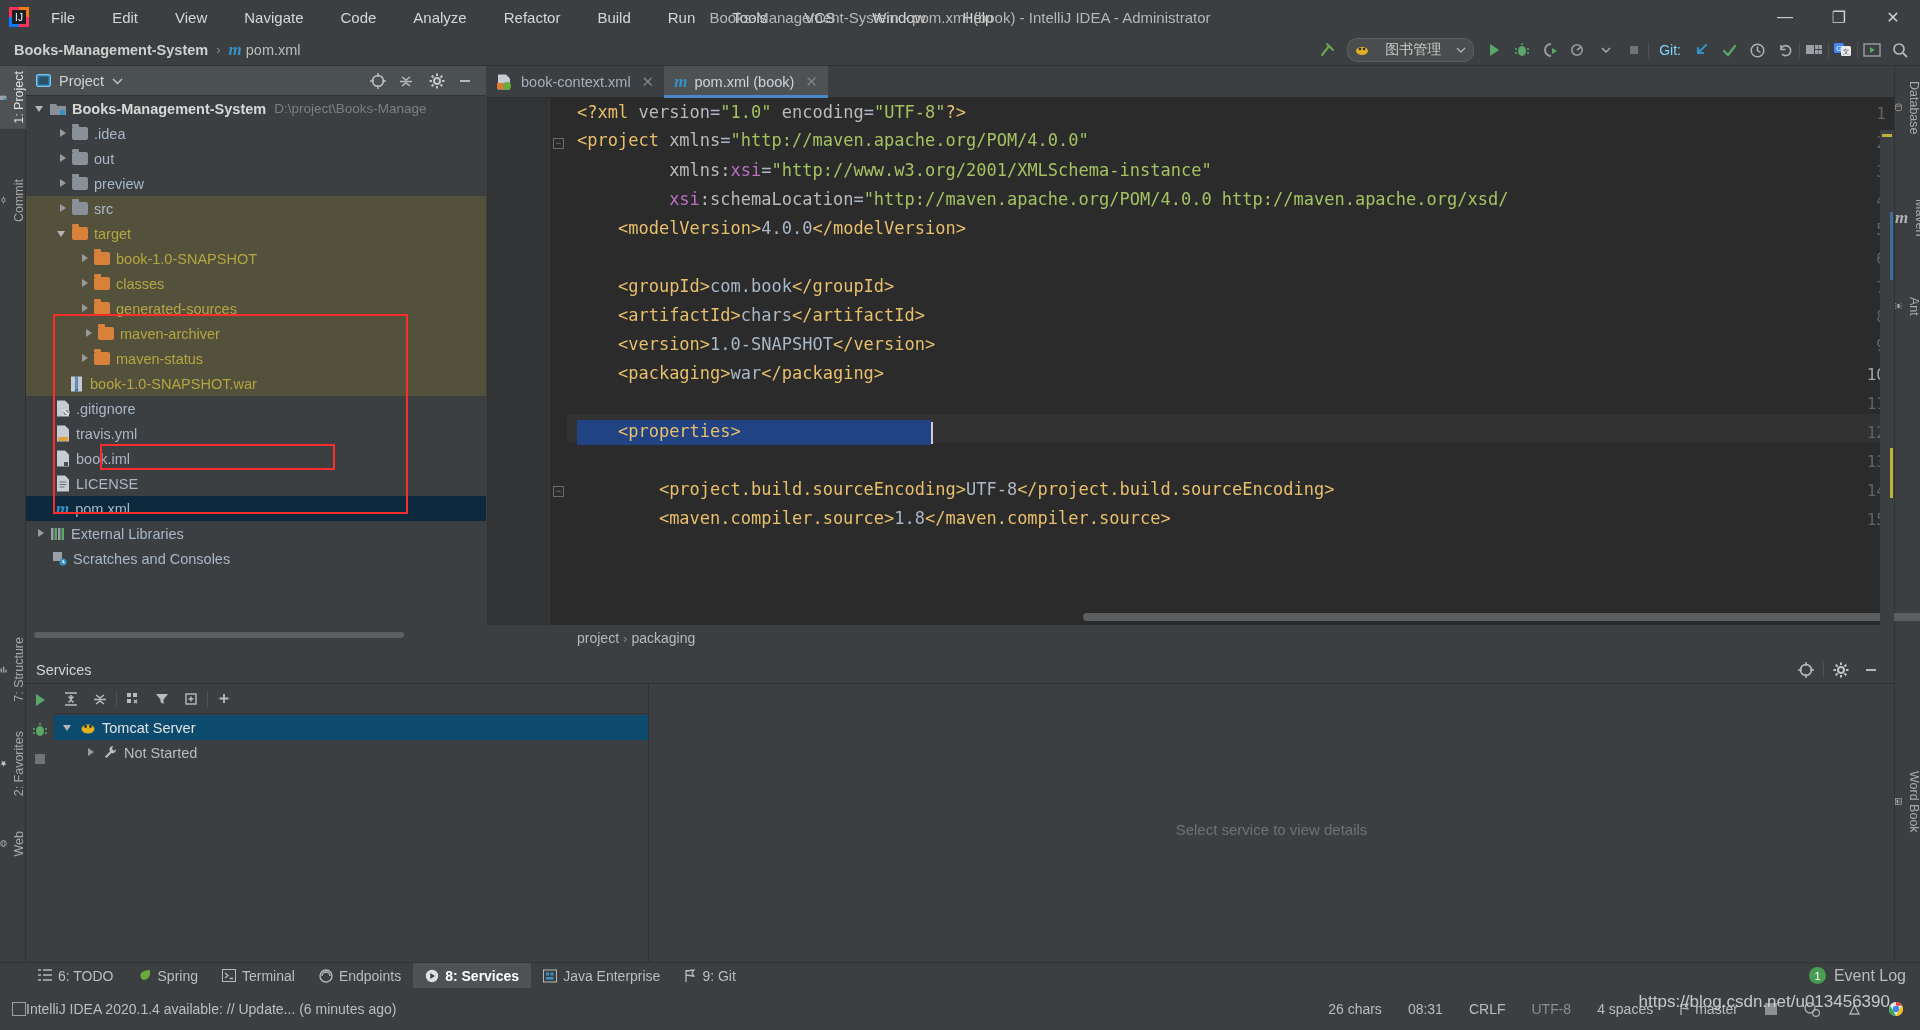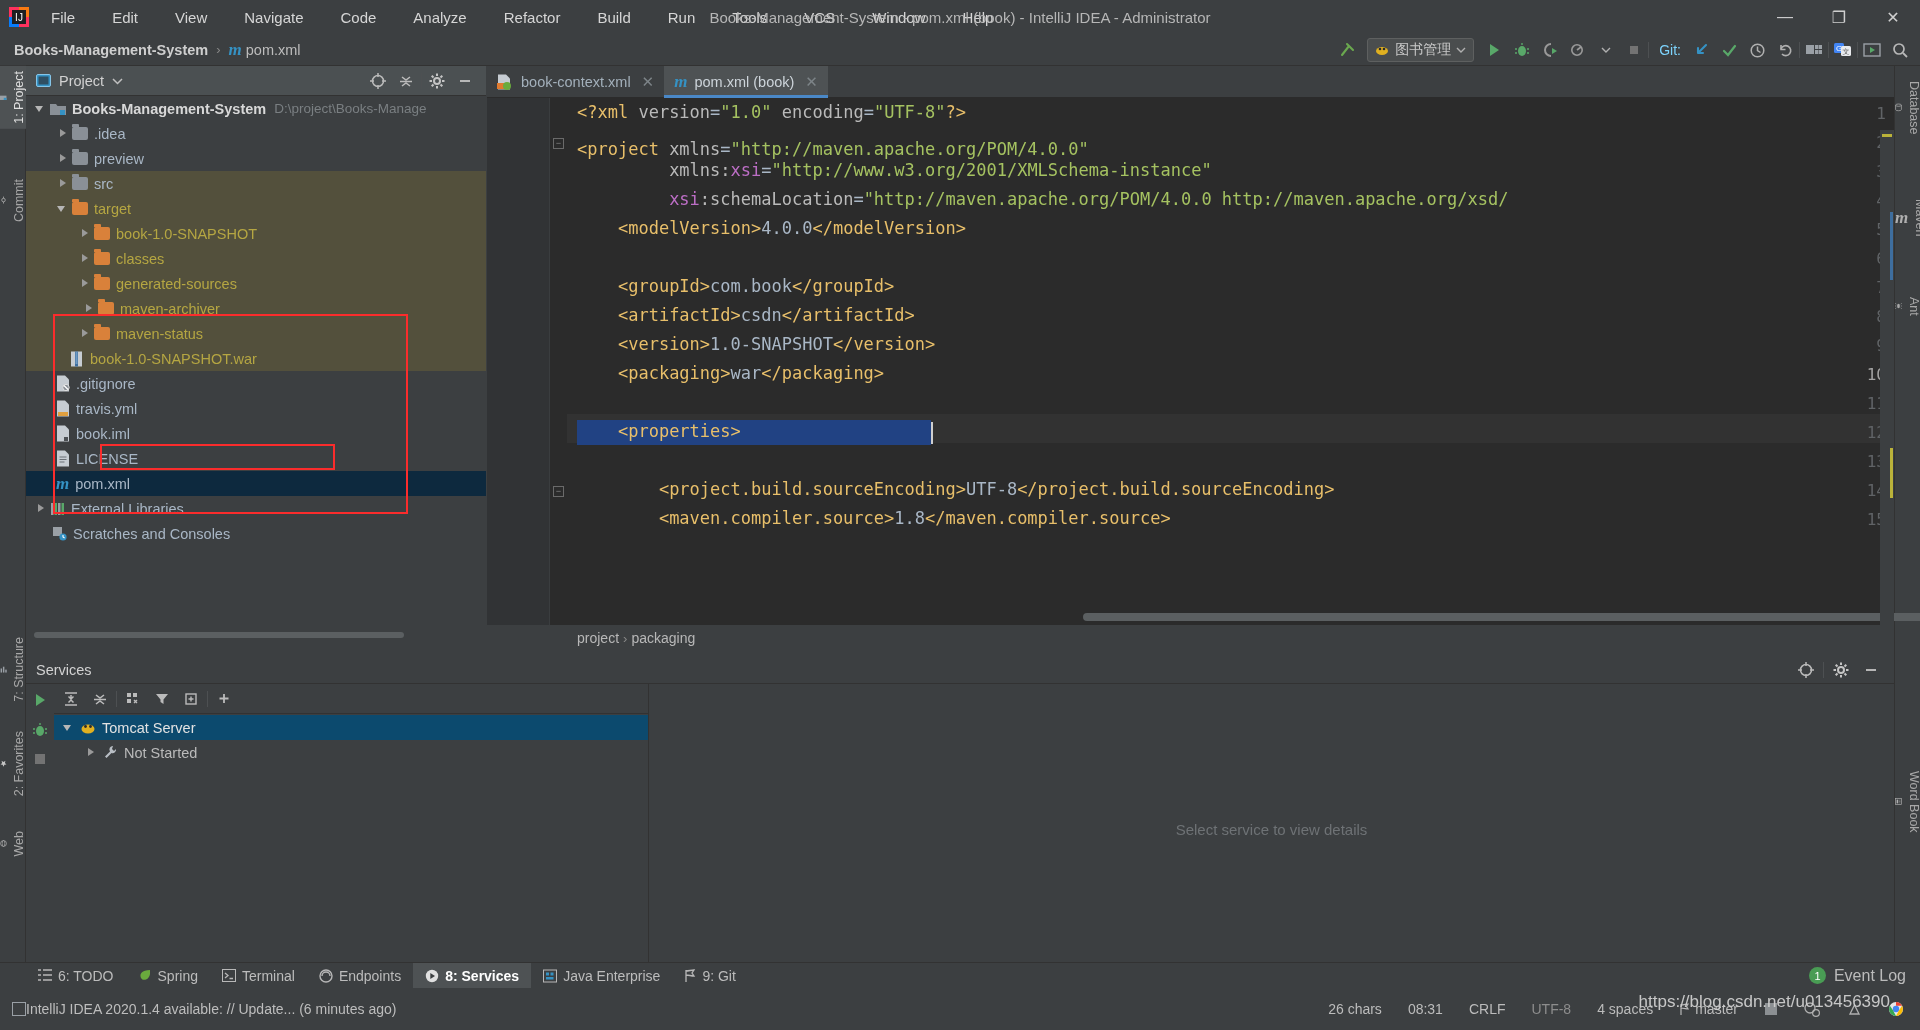--- a/index.html
+++ b/index.html
@@ -27,22 +27,22 @@
   
   .navbar { position:absolute; left:0; top:34px; width:1920px; height:32px; background:#3c3f41;
             display:flex; align-items:center; border-bottom:1px solid #323232; }
   .crumbs { display:flex; align-items:center; margin-left:14px; font-size:14.5px; gap:4px; }
   .crumb-proj { color:#cfcfcf; font-weight:bold; }
   .crumb-sep { color:#888; margin:0 4px; font-size:13px;}
   .m-icon { color:#3592c4; font-weight:bold; font-style:italic; font-family:"Liberation Serif",serif; font-size:17px; }
   .crumb-file { color:#bcbcbc; }
   .toolbar-right { position:absolute; right:0; top:0; height:32px; display:flex; align-items:center; gap:0px; padding-right:6px;}
   .tb-btn { width:28px; height:26px; display:flex; align-items:center; justify-content:center; }
-  .runcfg { display:flex; align-items:center; gap:5px; height:24px; padding:0 7px;
-            border:1px solid #5e6060; border-radius:3px; background:#4a4d4e; margin:0 6px; }
+  .runcfg { display:flex; align-items:center; gap:15px; height:24px; padding:0 7px;
+            border:1px solid #5e6060; border-radius:10px; background:#4a4d4e; margin:0 6px; }
   .runcfg .lbl { font-size:14px; color:#c8c8c8; }
   .git-label { font-size:14px; color:#7dd3fc; margin:0 6px 0 10px; }
 
   
   .stripe-l { position:absolute; left:0; top:66px; width:26px; height:900px; background:#3c3f41;
               border-right:1px solid #323232; }
   .stripe-r { position:absolute; right:0; top:66px; width:26px; height:900px; background:#3c3f41;
               border-left:1px solid #323232; }
   .vtab { position:absolute; left:0; width:26px; display:flex; flex-direction:column-reverse;
           align-items:center; justify-content:flex-start; font-size:12.5px; color:#a8a8a8;
@@ -422,20 +422,25 @@
       </div>
 
       <div class="trow" style="padding-left:30px">
         <span class="arrow closed"></span>
         <span class="folder gray"></span>
         <span class="fl-node">.idea</span>
       </div>
       <div class="trow" style="padding-left:30px">
         <span class="arrow closed"></span>
         <span class="folder gray"></span>
+        <span class="fl-node">out</span>
+      </div>
+      <div class="trow" style="padding-left:30px">
+        <span class="arrow closed"></span>
+        <span class="folder gray"></span>
         <span class="fl-node">preview</span>
       </div>
       <div class="trow highlight-bg" style="padding-left:30px">
         <span class="arrow closed"></span>
         <span class="folder gray"></span>
         <span class="fl-node">src</span>
       </div>
       <div class="trow highlight-bg" style="padding-left:30px">
         <span class="arrow open"></span>
         <span class="folder orange"></span>
@@ -574,27 +579,27 @@
       <div class="lnum" style="top:383px">14</div>
       <div class="lnum" style="top:412px">15</div>
 
       <div class="fold" style="top:40px">−</div>
       <div class="fold" style="top:388px">−</div>
 
       <div class="sel-bg" style="left:90px; top:322px; width:354px;"></div>
 
       <div class="code">
 <div class="cl" style="top:0px"><span class="prolog">&lt;?xml </span><span class="attrname">version</span><span class="punc">=</span><span class="attrval">"1.0"</span><span class="punc"> </span><span class="attrname">encoding</span><span class="punc">=</span><span class="attrval">"UTF-8"</span><span class="prolog">?&gt;</span></div>
-<div class="cl" style="top:37px"><span class="tagname">&lt;project </span><span class="attrname">xmlns</span><span class="punc">=</span><span class="attrval">"http://maven.apache.org/POM/4.0.0"</span></div>
+<div class="cl" style="top:28px"><span class="tagname">&lt;project </span><span class="attrname">xmlns</span><span class="punc">=</span><span class="attrval">"http://maven.apache.org/POM/4.0.0"</span></div>
 <div class="cl" style="top:58px"><span class="punc">         </span><span class="attrname">xmlns:</span><span class="ns">xsi</span><span class="punc">=</span><span class="attrval">"http://www.w3.org/2001/XMLSchema-instance"</span></div>
 <div class="cl" style="top:87px"><span class="punc">         </span><span class="ns">xsi</span><span class="attrname">:schemaLocation</span><span class="punc">=</span><span class="attrval">"http://maven.apache.org/POM/4.0.0 http://maven.apache.org/xsd/</span></div>
 <div class="cl" style="top:116px"><span class="punc">    </span><span class="tagname">&lt;modelVersion&gt;</span><span class="txtval">4.0.0</span><span class="tagname">&lt;/modelVersion&gt;</span></div>
 <div class="cl" style="top:145px"></div>
 <div class="cl" style="top:174px"><span class="punc">    </span><span class="tagname">&lt;groupId&gt;</span><span class="txtval">com.book</span><span class="tagname">&lt;/groupId&gt;</span></div>
-<div class="cl" style="top:203px"><span class="punc">    </span><span class="tagname">&lt;artifactId&gt;</span><span class="txtval">csdn</span><span class="tagname">&lt;/artifactId&gt;</span></div>
+<div class="cl" style="top:203px"><span class="punc">    </span><span class="tagname">&lt;artifactId&gt;</span><span class="txtval">chars</span><span class="tagname">&lt;/artifactId&gt;</span></div>
 <div class="cl" style="top:232px"><span class="punc">    </span><span class="tagname">&lt;version&gt;</span><span class="txtval">1.0-SNAPSHOT</span><span class="tagname">&lt;/version&gt;</span></div>
 <div class="cl" style="top:261px"><span class="punc">    </span><span class="tagname">&lt;packaging&gt;</span><span class="txtval">war</span><span class="tagname">&lt;/packaging&gt;</span></div>
 <div class="cl" style="top:290px"></div>
 <div class="cl" style="top:319px"><span class="punc">    </span><span class="tagname">&lt;properties&gt;</span></div>
 <div class="cl" style="top:377px"><span class="punc">        </span><span class="tagname">&lt;project.build.sourceEncoding&gt;</span><span class="txtval">UTF-8</span><span class="tagname">&lt;/project.build.sourceEncoding&gt;</span></div>
 <div class="cl" style="top:406px"><span class="punc">        </span><span class="tagname">&lt;maven.compiler.source&gt;</span><span class="txtval">1.8</span><span class="tagname">&lt;/maven.compiler.source&gt;</span></div>
       </div>
 
       <div class="caret" style="left:444px; top:324px;"></div>
 

